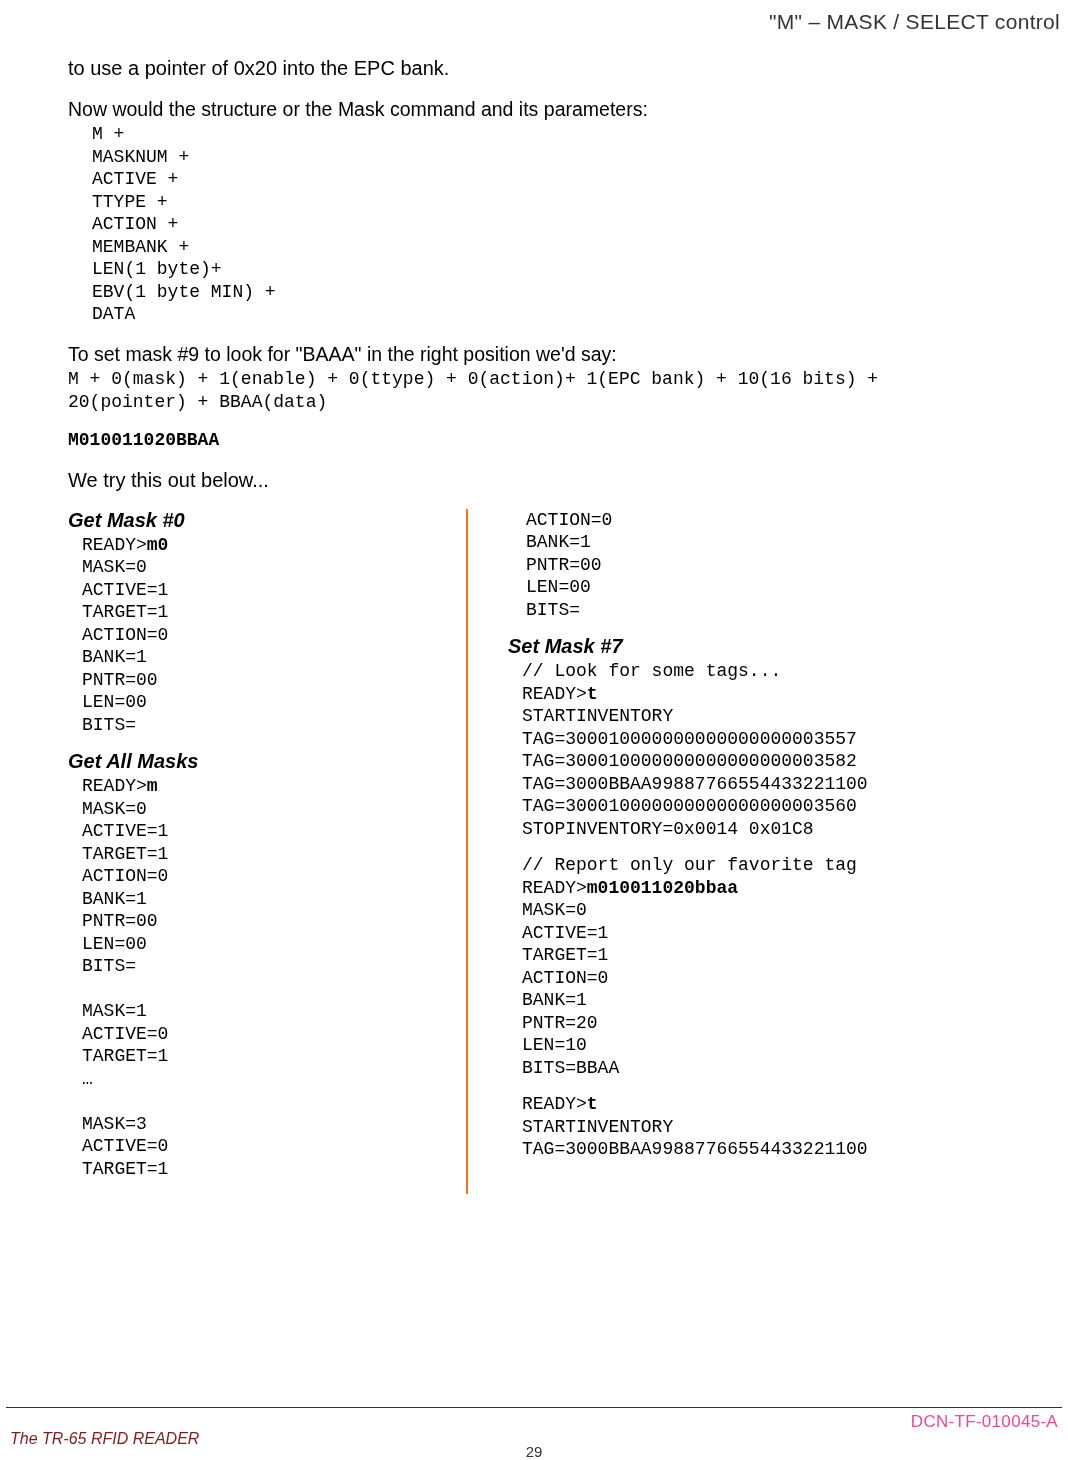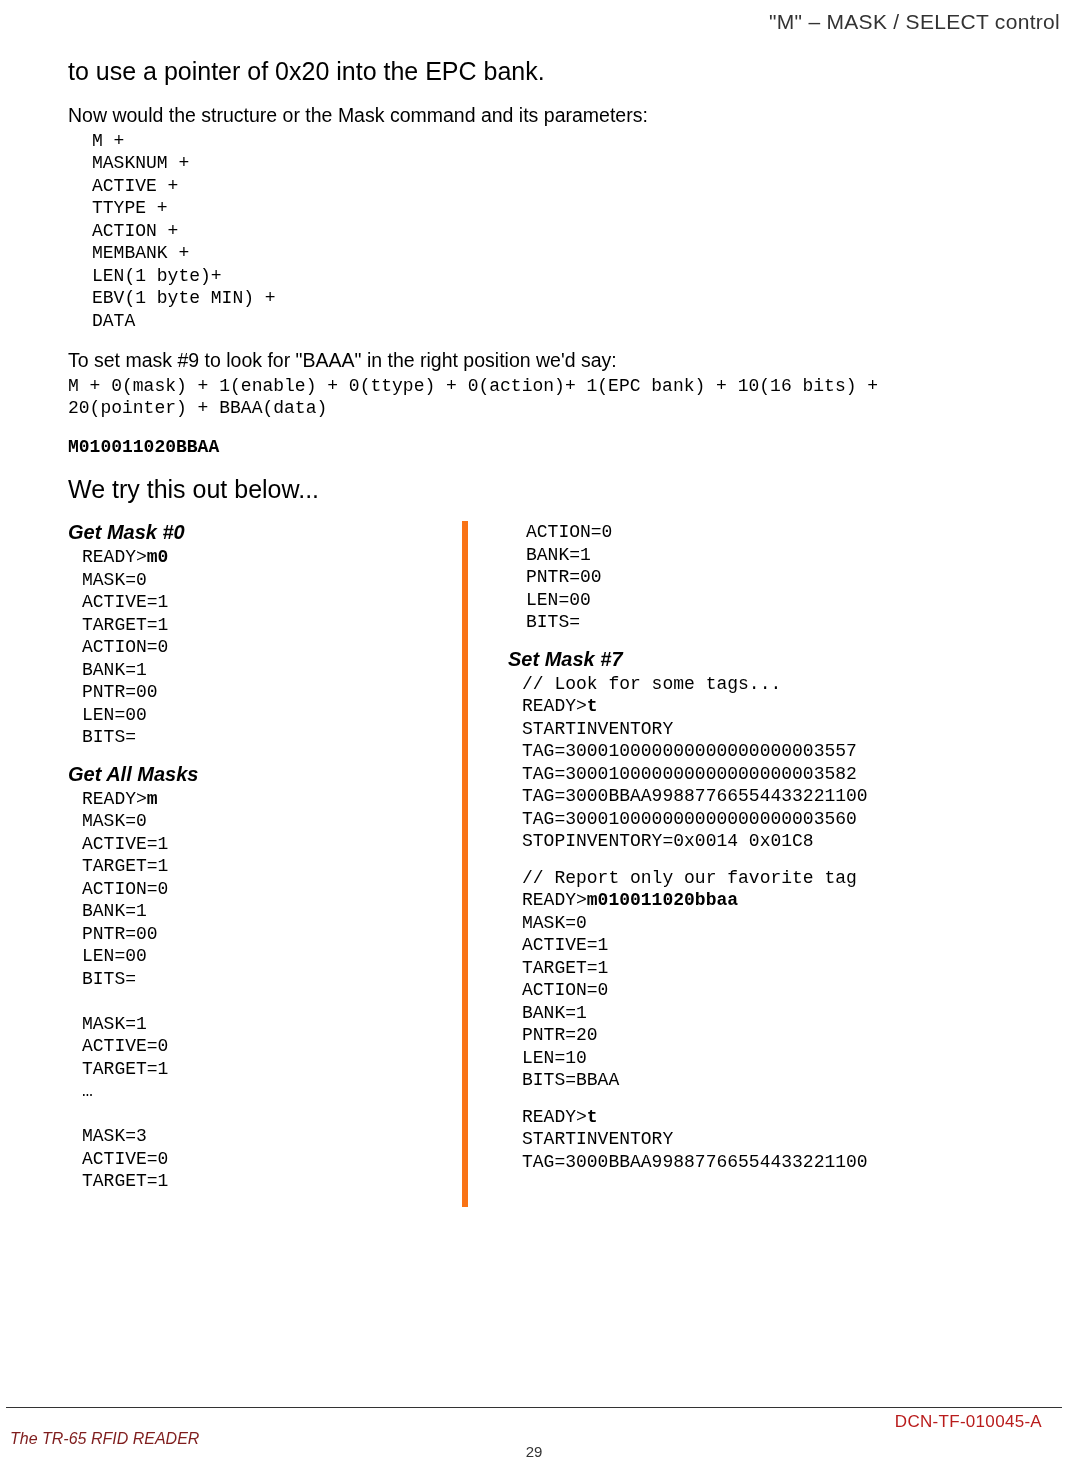--- a/index.html
+++ b/index.html
@@ -20,33 +20,33 @@
     font-family: "Segoe UI Light", "Helvetica Neue", Arial, sans-serif;
     font-weight: 300;
     font-size: 21px;
     color: #333;
     letter-spacing: 0.3px;
   }
   .content {
     padding: 56px 0 0 68px;
     width: calc(100% - 8px);
   }
-  .body-text { font-size: 25px; line-height: 1.25; margin-bottom: 16px; }
+  .body-text { font-size: 20px; line-height: 1.25; margin-bottom: 16px; }
   .body-text-tight { font-size: 19.5px; line-height: 1.25; margin-bottom: 2px; }
   .mono, .mono-block { font-family: "Courier New", Courier, monospace; font-size: 18px; line-height: 1.25; }
   .mono-block { margin: 2px 0 16px 24px; white-space: pre; }
   .mono-block-nogap { margin: 2px 0 16px 0; white-space: pre; }
   .bold { font-weight: bold; }
   .italic-head { font-style: italic; font-weight: bold; font-size: 20px; margin-bottom: 2px; }
   .two-col {
     display: flex;
     gap: 40px;
     margin-top: 6px;
   }
-  .col-left { width: 400px; border-right: 6px solid #f97316; padding-right: 4px; position: relative; }
+  .col-left { width: 400px; border-right: 2px solid #f97316; padding-right: 4px; position: relative; }
   .col-right { flex: 1; }
   .col-left .col-inner { padding-left: 0; }
   .col-left .mono-block2, .col-right .mono-block2 {
     font-family: "Courier New", Courier, monospace;
     font-size: 18px;
     line-height: 1.25;
     white-space: pre;
     margin-left: 14px;
     margin-bottom: 14px;
   }
@@ -62,26 +62,26 @@
     position: absolute;
     bottom: 12px;
     left: 10px;
     font-style: italic;
     font-size: 16px;
     color: #7f1d1d;
   }
   .footer-right {
     position: absolute;
     bottom: 28px;
-    right: 26px;
+    right: 10px;
     font-family: "Segoe UI Light", "Helvetica Neue", Arial, sans-serif;
     font-weight: 300;
     font-size: 17px;
     letter-spacing: 0.3px;
-    color: #b91c1c;
+    color: #ec4899;
   }
   .footer-page {
     position: absolute;
     bottom: 0;
     left: 50%;
     transform: translateX(-50%);
     font-size: 15px;
     color: #333;
   }
   .col-continuation {

